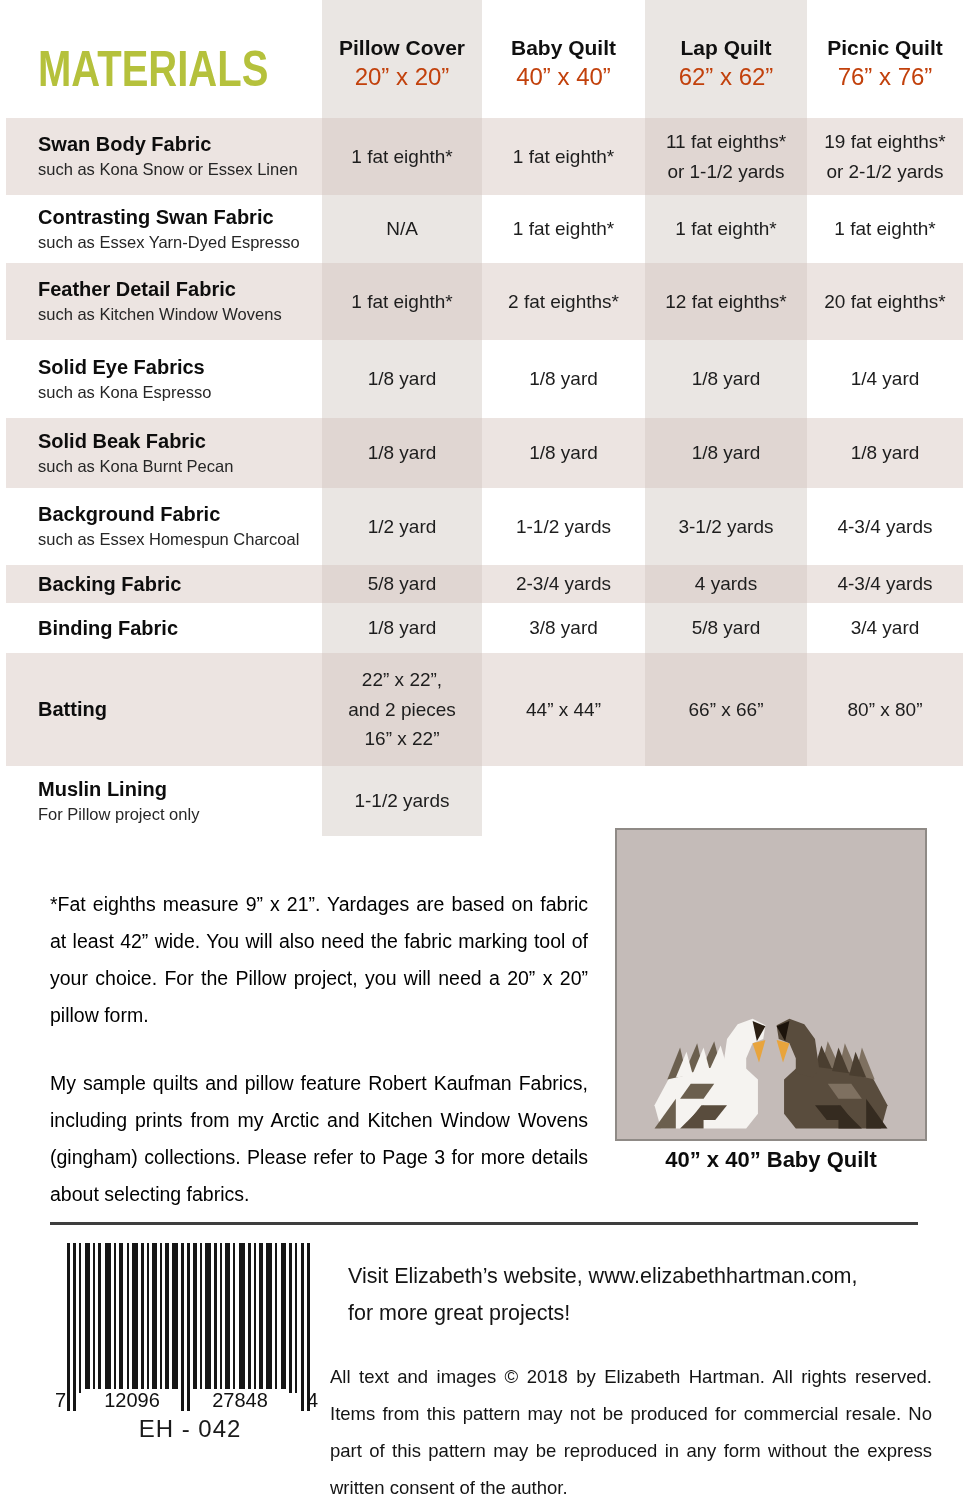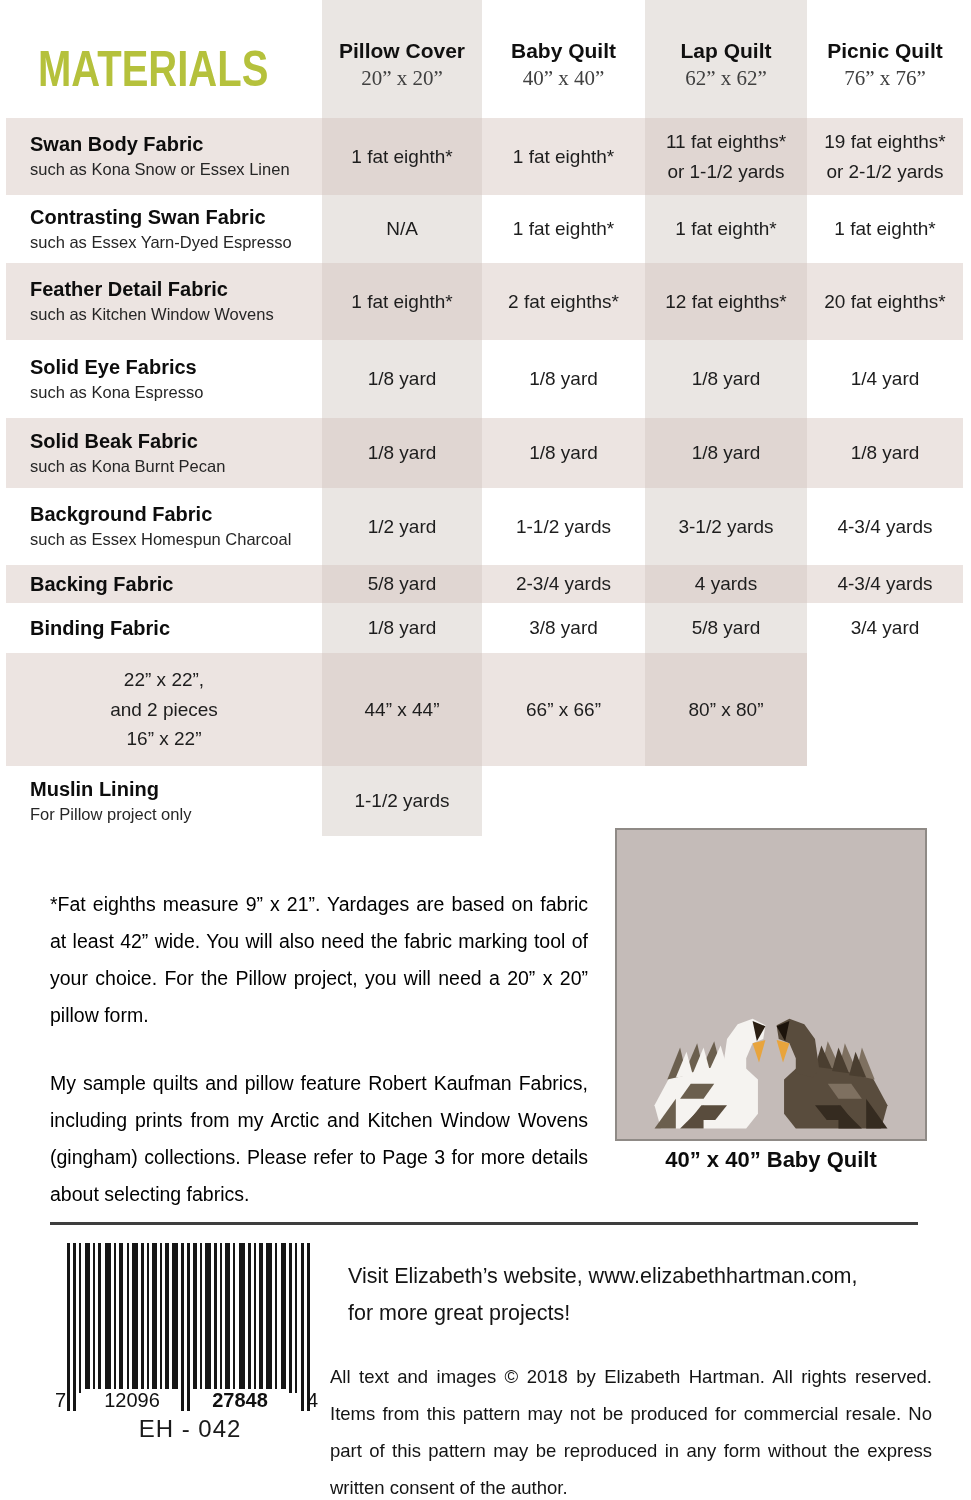--- a/index.html
+++ b/index.html
@@ -9,26 +9,26 @@
   
   .mtable{position:absolute;left:6px;top:0;width:957px;}
   .thead,.mrow{display:grid;grid-template-columns:316px 160px 163px 162px 156px;}
   .thead{height:118px;}
   .corner{padding:40px 0 0 32px;}
   .title{margin:0;font-size:50px;font-weight:bold;color:#b5c13c;letter-spacing:0px;
          transform:scaleX(.8);transform-origin:left center;white-space:nowrap;}
   .hcell{display:flex;flex-direction:column;align-items:center;justify-content:flex-end;
          padding-bottom:27px;gap:3px;}
   .hname{font-weight:bold;font-size:21px;color:#101010;}
-  .hsize{font-size:21px;color:#404040;font-family:Liberation Serif, serif;}
+  .hsize{font-size:24px;color:#c2410c;}
 
   .cell{display:flex;align-items:center;justify-content:center;text-align:center;
         font-size:19px;color:#1d1d1d;line-height:1.55;white-space:pre-line;}
   .label-cell{flex-direction:column;align-items:flex-start;justify-content:center;
-        text-align:left;padding-left:24px;white-space:normal;gap:2px;box-sizing:border-box;}
+        text-align:left;padding-left:32px;white-space:normal;gap:2px;box-sizing:border-box;}
   .rlabel{font-weight:bold;font-size:20px;color:#0d0d0d;line-height:1.25;}
   .rsub{font-size:16.5px;color:#262626;line-height:1.3;}
   .rsub:empty{display:none;}
 
   
   .mrow:nth-child(1){height:77px;}
   .mrow:nth-child(2){height:68px;}
   .mrow:nth-child(3){height:77px;}
   .mrow:nth-child(4){height:78px;}
   .mrow:nth-child(5){height:70px;}
@@ -66,21 +66,21 @@
 
   
   .divider{position:absolute;left:50px;top:1222px;width:868px;height:3px;background:#3e3e3e;}
 
   .barcode{position:absolute;left:55px;top:1243px;width:270px;height:235px;}
   .bars{position:absolute;left:12px;top:0;}
   .bc-digit,.bc-group{position:absolute;font-size:20px;color:#111;top:146px;}
   .bc-d7{left:0;}
   .bc-d4{left:252px;}
   .bc-g1{left:28px;width:98px;text-align:center;background:#fff;}
-  .bc-g2{left:136px;width:98px;text-align:center;background:#fff;font-weight:bold;}
+  .bc-g2{left:136px;width:98px;text-align:center;background:#fff;}
   .bc-sku{position:absolute;top:172px;left:0;width:270px;text-align:center;
           font-size:24px;letter-spacing:1px;color:#1a1a1a;}
 
   .footer-right{position:absolute;left:330px;top:1240px;width:602px;color:#141414;}
   .website{margin:18px;font-size:21.5px;line-height:37px;}
   .copyright{margin:26px 0 0;font-size:18.5px;line-height:37px;text-align:justify;}
 </style>
 </head>
 <body>
 
@@ -200,20 +200,24 @@
             <div class="rlabel">Binding Fabric</div>
 
           </div>
           <div class="cell">1/8 yard</div>
           <div class="cell">3/8 yard</div>
           <div class="cell">5/8 yard</div>
           <div class="cell">3/4 yard</div>
         </div>
 
         <div class="mrow">
+          <div class="cell label-cell">
+            <div class="rlabel">Batting</div>
+
+          </div>
           <div class="cell">22” x 22”,
 and 2 pieces
 16” x 22”</div>
           <div class="cell">44” x 44”</div>
           <div class="cell">66” x 66”</div>
           <div class="cell">80” x 80”</div>
         </div>
 
         <div class="mrow">
           <div class="cell label-cell">

